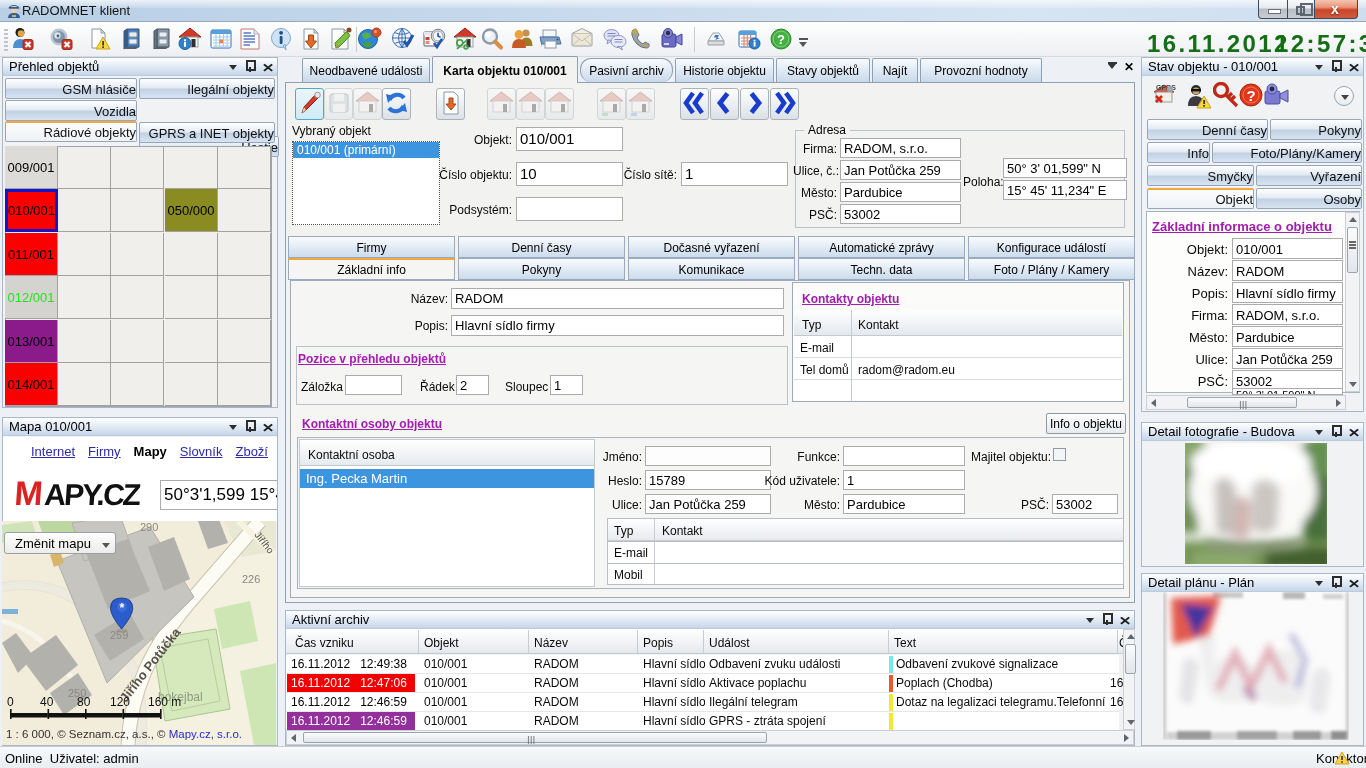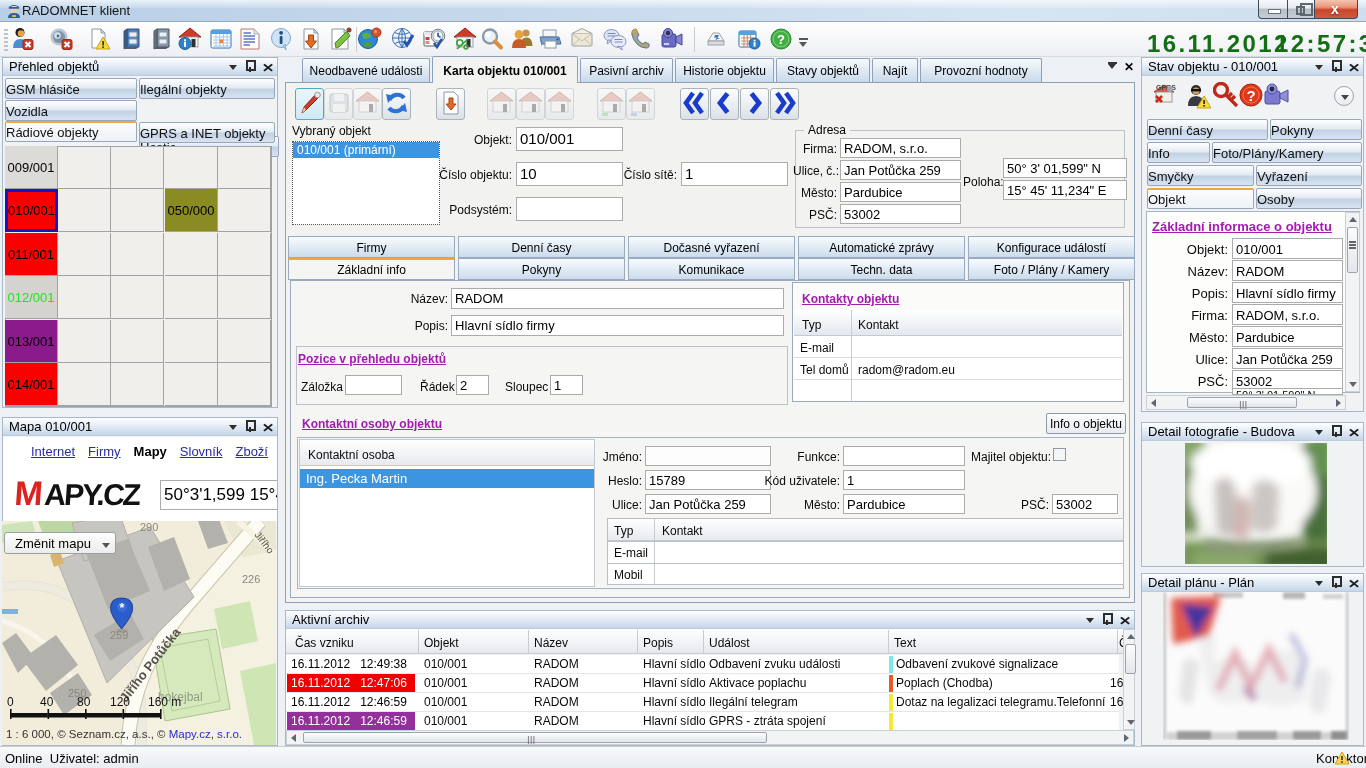--- a/index.html
+++ b/index.html
@@ -20,21 +20,21 @@
 #datetime{position:absolute;left:1147px;top:8px;font-size:24px;font-weight:bold;color:#156e15;letter-spacing:2.4px;}
 #datetime b{position:absolute;left:128px;font-weight:bold;}
 .panel{position:absolute;background:#f0f2f4;border:1px solid #a9b8c9;}
 .phead{height:18px;background:linear-gradient(#ffffff,#e2ebf5 50%,#c5d6e9);border-bottom:1px solid #bccadb;position:relative;font-size:13px;color:#000;padding:1px 0 0 6px;}
 .phbtns{position:absolute;right:4px;top:2px;}
 .caret{display:inline-block;width:0;height:0;border-left:4px solid transparent;border-right:4px solid transparent;border-top:5px solid #2c2c2c;margin:0 8px 2px 0;}
 .pin{display:inline-block;width:9px;height:12px;position:relative;margin-right:9px;}
 .pin:before{content:"";position:absolute;left:1px;top:0;width:6px;height:7px;border:2px solid #2c2c2c;}
 .pin:after{content:"";position:absolute;left:4px;top:7px;width:2px;height:5px;background:#2c2c2c;}
 .xbtn{display:inline-block;font-size:12px;font-weight:bold;color:#1c1c1c;transform:scaleX(1.25);}
-.sbtn{position:absolute;height:21px;background:linear-gradient(#ffffff,#e4ebf3 45%,#c2d2e4 55%,#d8e3f0);border:1px solid #96a7bc;border-radius:2px;text-align:left;padding-top:3px;font-size:13px;color:#101010;}
+.sbtn{position:absolute;height:21px;background:linear-gradient(#ffffff,#e4ebf3 45%,#c2d2e4 55%,#d8e3f0);border:1px solid #96a7bc;border-radius:2px;text-align:right;padding-top:3px;font-size:13px;color:#101010;}
 .sbtn.active{background:linear-gradient(#fbfcfd,#eef2f6);border-top:2px solid #f3a63b;padding-top:2px;}
 .inp{position:absolute;background:#fff;border:1px solid #ababab;font-size:13px;padding:2px 3px 0 3px;color:#000;overflow:hidden;white-space:nowrap;}
 .lbl{position:absolute;font-size:12px;color:#0a0a0a;white-space:nowrap;}
 .lblr{position:absolute;font-size:12px;color:#0a0a0a;text-align:right;white-space:nowrap;}
 .bhead{position:absolute;font-size:12px;font-weight:bold;color:#a21caf;white-space:nowrap;text-decoration:underline;}
 .ctab{position:absolute;top:58px;height:24px;border:1px solid #8ea0b5;border-bottom:none;border-radius:2px 2px 0 0;background:linear-gradient(#f7fafd,#e2ebf5 45%,#c9d9ea);text-align:center;padding-top:5px;font-size:12px;z-index:1;}
 .ctab.active{background:#f2f2f0;font-weight:bold;top:56px;height:27px;padding-top:7px;z-index:3;}
 .ttab{position:absolute;height:22px;border:1px solid #9aabbf;background:linear-gradient(#f8fbfe,#e4edf6 45%,#ccdbec);text-align:center;padding-top:4px;font-size:12px;z-index:1;}
 .ttab.active{background:#f5f5f3;border-top:2px solid #f3a63b;padding-top:3px;z-index:2;}
 .cbtn{position:absolute;width:29px;height:32px;border:1px solid #aab2ba;border-radius:3px;background:linear-gradient(#fdfdfe,#eef1f4 45%,#dbe1e7);}
@@ -379,21 +379,21 @@
 </g>
 <text x="4" y="217" font-size="11.5" fill="#333">1 : 6 000, © Seznam.cz, a.s., © <tspan fill="#2a2ac8">Mapy.cz</tspan>, <tspan fill="#2a2ac8">s.r.o.</tspan></text>
 </svg>
 </div>
 
 <div style="position:absolute;left:4px;top:532px;width:112px;height:22px;background:linear-gradient(#fdfdfc,#ececea);border:1px solid #9aa0a8;border-radius:3px;font-size:13px;padding:3px 0 0 10px;">Změnit mapu <span class="tad" style="position:static;display:inline-block;border-top-color:#555;margin-left:8px;"></span></div>
 
 <div style="position:absolute;left:285px;top:57px;width:850px;height:25px;"></div>
 <div class="ctab" style="left:302px;width:128px;">Neodbavené události</div>
 <div class="ctab active" style="left:432px;width:146px;">Karta objektu 010/001</div>
-<div class="ctab" style="left:580px;width:93px;">Pasivní archiv</div>
+<div class="ctab" style="left:580px;width:93px;border-radius:11px;">Pasivní archiv</div>
 <div class="ctab" style="left:675px;width:99px;">Historie objektu</div>
 <div class="ctab" style="left:776px;width:94px;">Stavy objektů</div>
 <div class="ctab" style="left:872px;width:46px;">Najít</div>
 <div class="ctab" style="left:920px;width:122px;">Provozní hodnoty</div>
 <div style="position:absolute;left:1108px;top:62px;width:10px;height:8px;">
     <div style="width:9px;height:2px;background:#333"></div>
     <div class="tad" style="position:static;border-top-color:#333"></div>
   </div>
 <div style="position:absolute;left:1124px;top:60px;font-size:12px;font-weight:bold;">✕</div>
 

